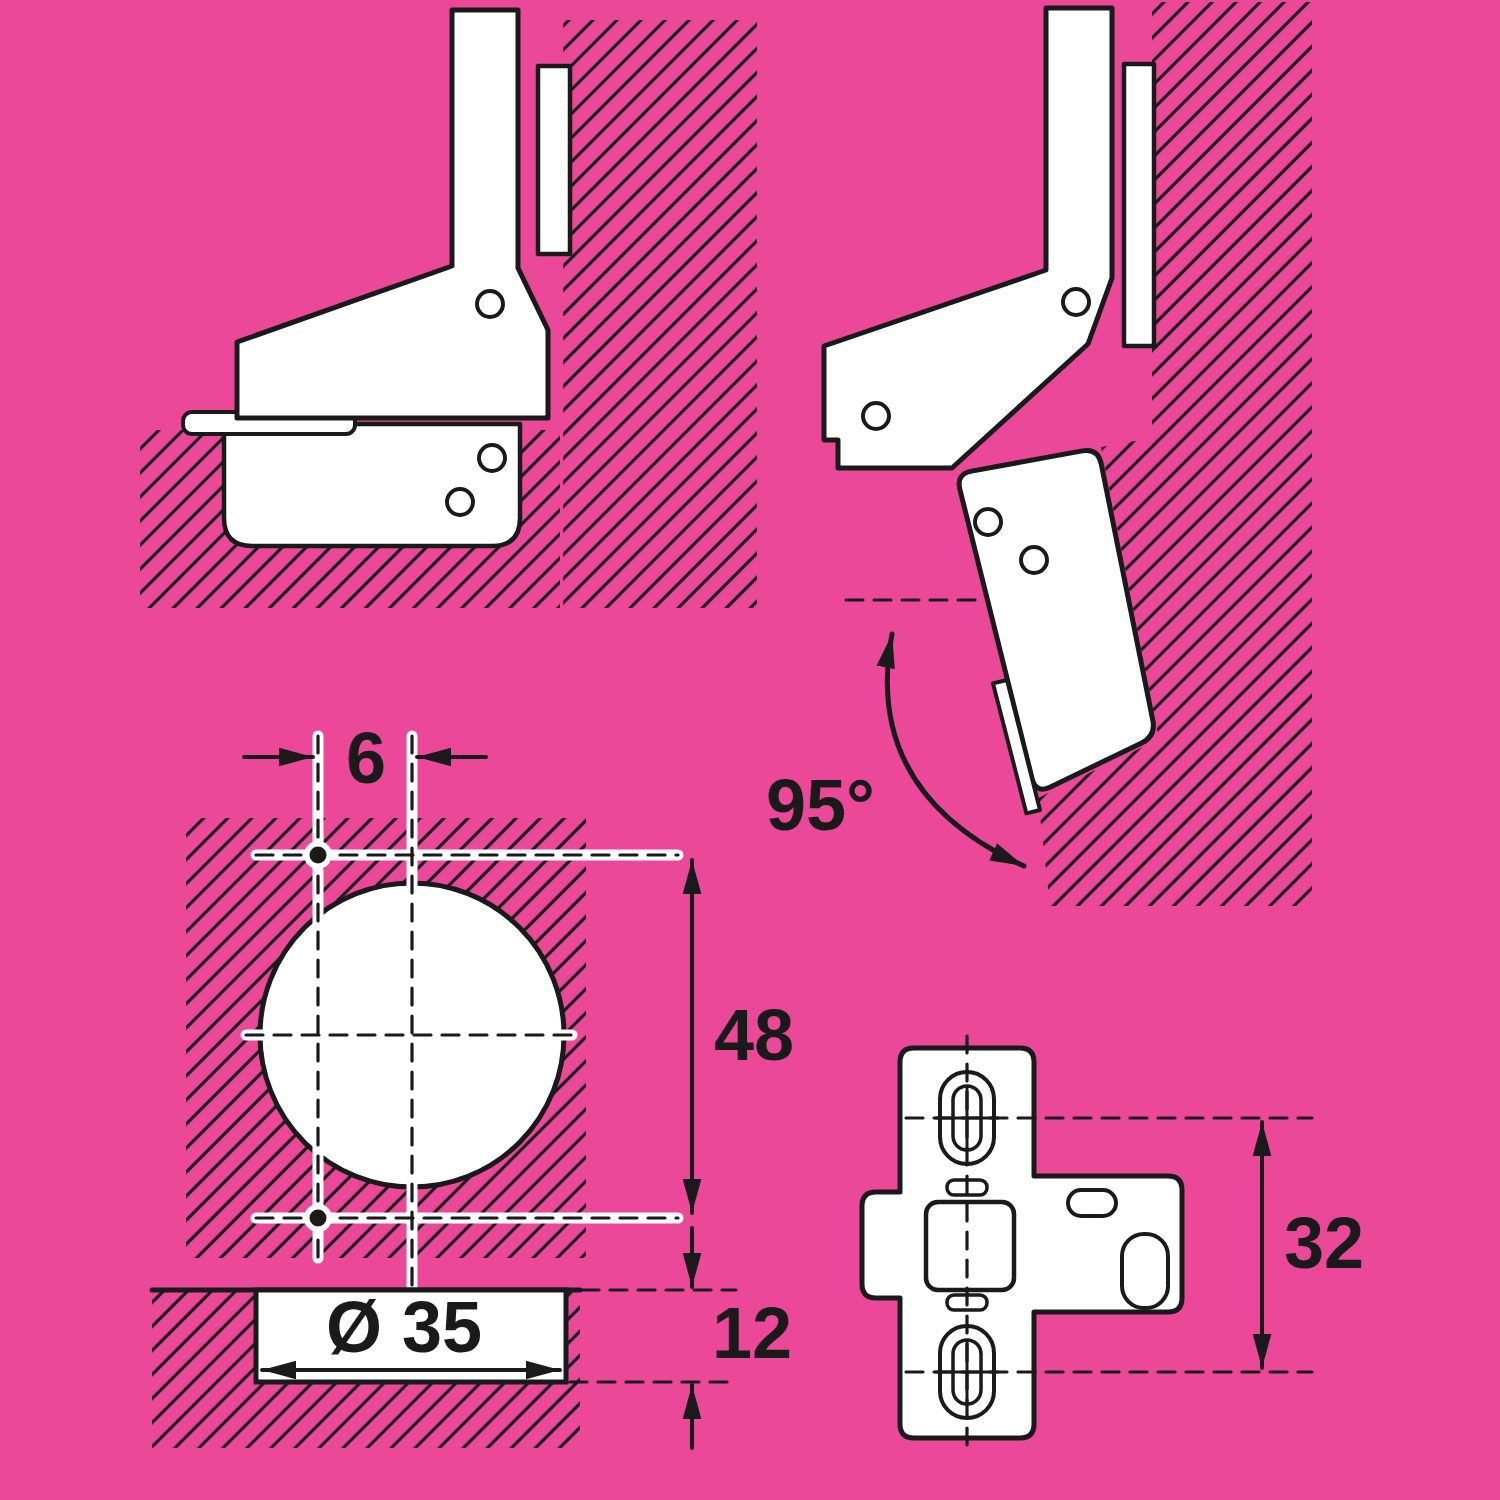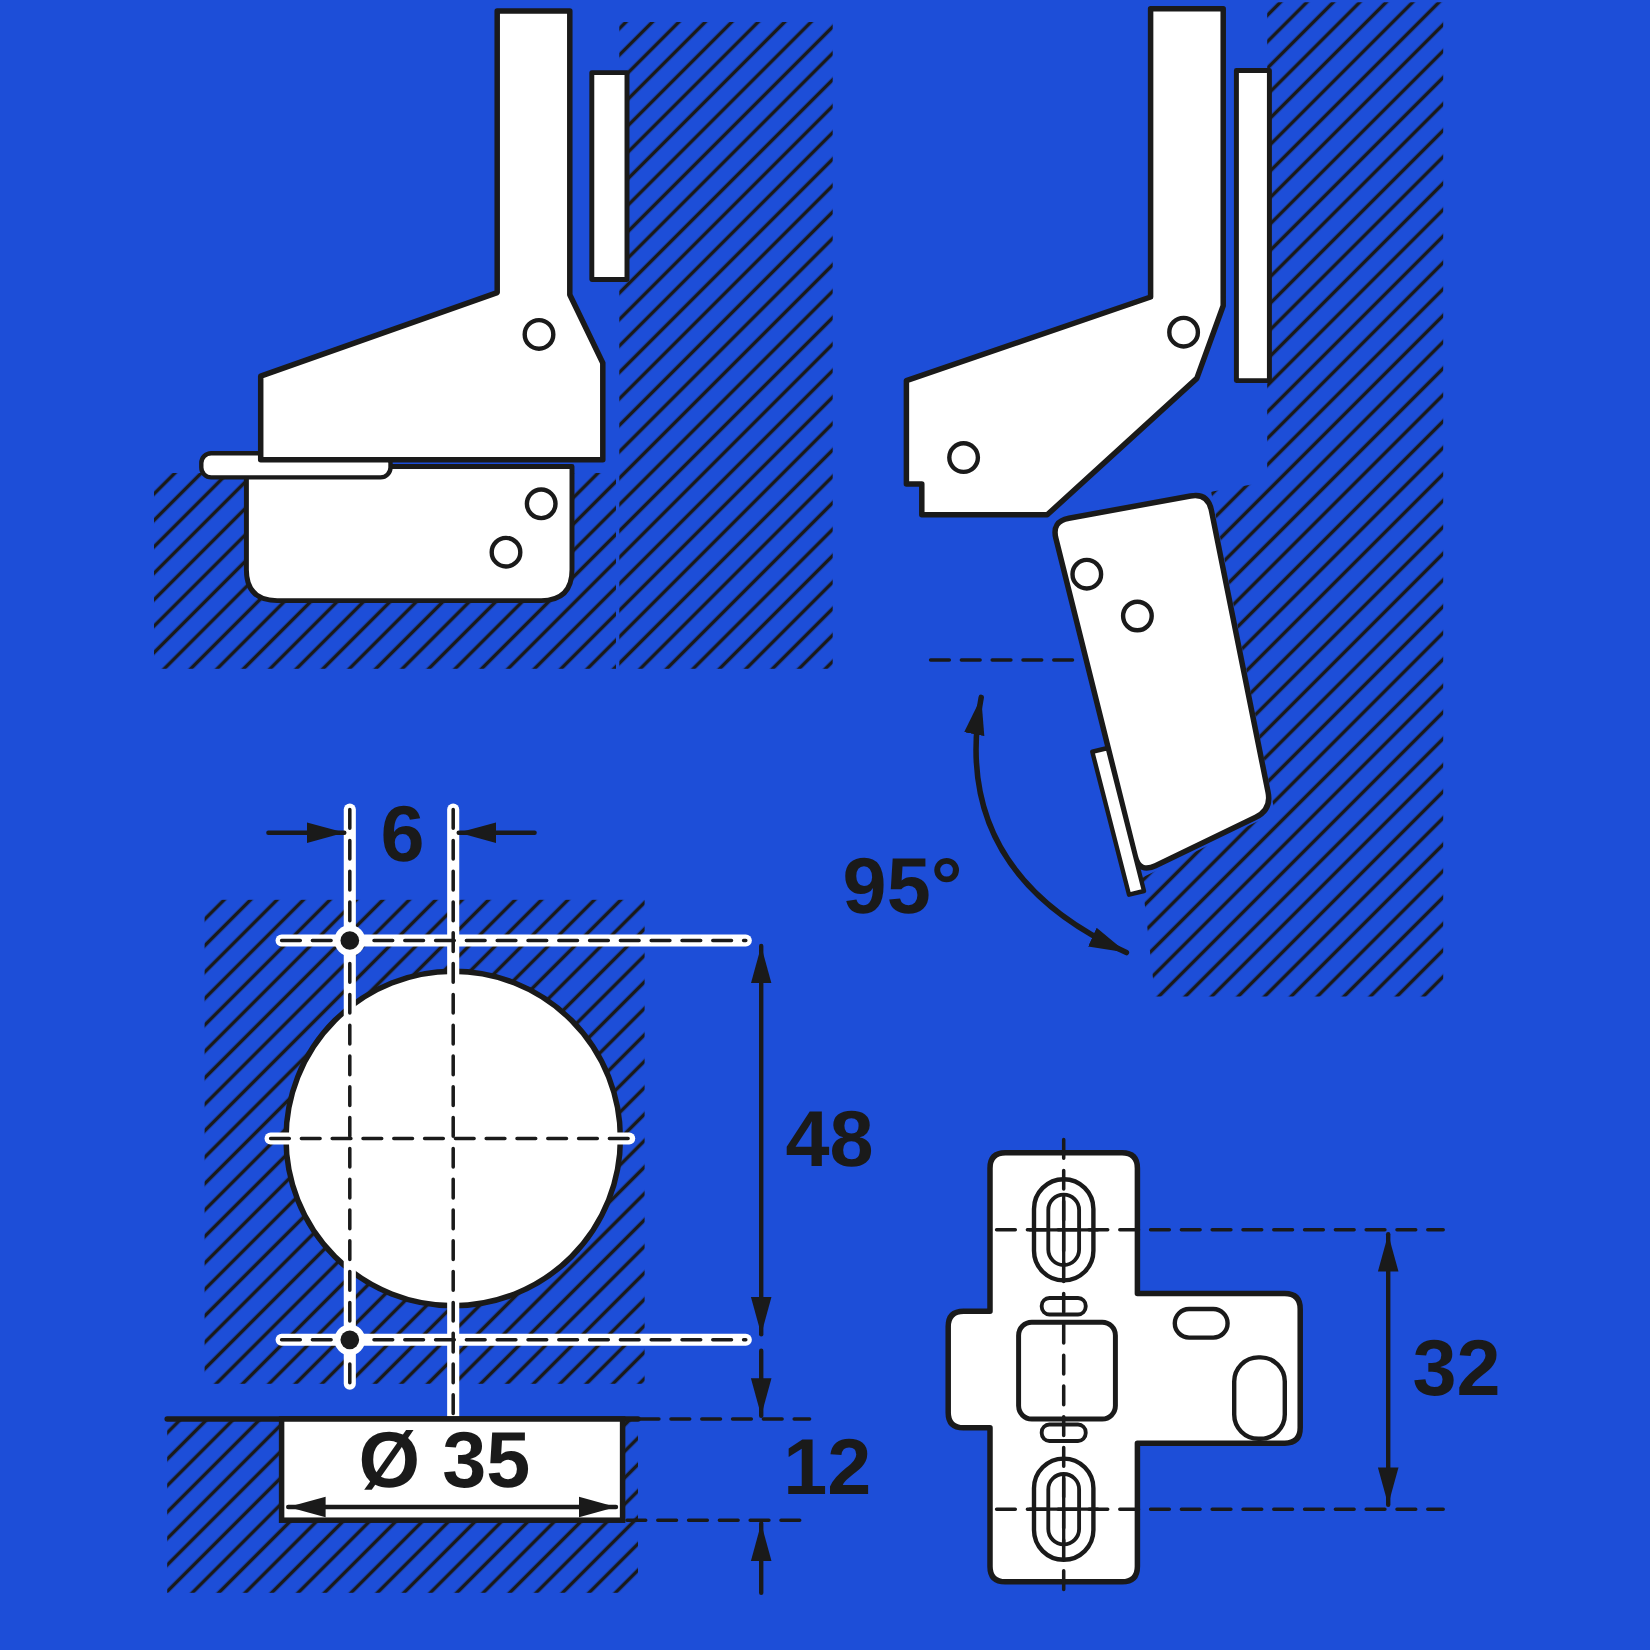--- a/index.html
+++ b/index.html
@@ -1,16 +1,16 @@
 <!DOCTYPE html>
 <html><head>
 <meta charset="utf-8">
 <style>
   html,body{margin:0;padding:0;background:#ffffff;}
-  .page{position:relative;width:1500px;height:1500px;background:#1d4ed8;overflow:hidden;}
+  .page{position:relative;width:1500px;height:1500px;background:#ec4899;overflow:hidden;}
   svg{display:block;}
   text{font-family:"Liberation Sans","DejaVu Sans",sans-serif;font-weight:700;fill:#1a1a1a;}
   .dim-label{font-size:72px;}
 </style>
 </head>
 <body>
 
 <div class="page">
 <svg width="1500" height="1500" viewBox="0 0 1500 1500">
   <defs>

